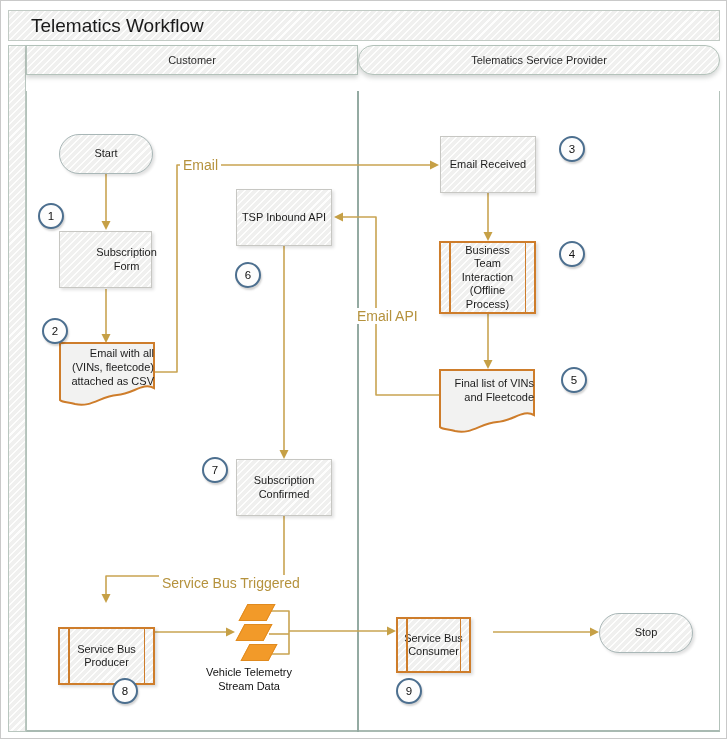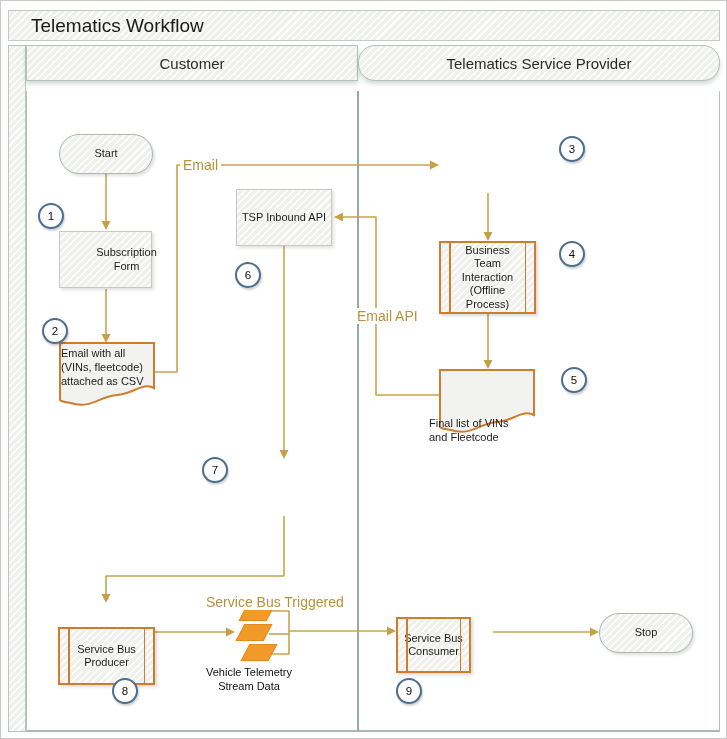--- a/index.html
+++ b/index.html
@@ -10,40 +10,40 @@
   }
   .hatch{
     background-color:#f0f0ef;
     background-image:repeating-linear-gradient(135deg, rgba(255,255,255,.9) 0px, rgba(255,255,255,.9) 1.5px, transparent 1.5px, transparent 5px);
   }
   .abs{position:absolute;box-sizing:border-box;}
   
   #title-bar{left:7px;top:9px;width:712px;height:31px;border:1px solid #c2cbc5;
     display:flex;align-items:center;padding-left:22px;font-size:19px;color:#1a1a1a;}
   #side-strip{left:7px;top:44px;width:18px;height:687px;border:1px solid #b9c6bf;}
-  .lane-header{top:44px;height:36px;border:1px solid #b3c2ba;display:flex;align-items:center;justify-content:center;
-    font-size:15px;color:#2b2b2b;box-shadow:0 3px 4px rgba(90,100,95,.25);}
+  .lane-header{top:44px;height:30px;border:1px solid #b3c2ba;display:flex;align-items:center;justify-content:center;
+    font-size:11px;color:#2b2b2b;box-shadow:0 3px 4px rgba(90,100,95,.25);}
   #lane-body{left:25px;top:90px;width:694px;height:641px;background:#fff;
     border-left:1px solid #b3c2ba;border-right:1px solid #b3c2ba;border-bottom:2px solid #a9bab2;}
   #lane-divider{left:356px;top:90px;width:2px;height:641px;background:#94aaa2;}
   
   #connector-svg{left:0;top:0;width:727px;height:739px;z-index:1;pointer-events:none;}
   #connector-svg path{fill:none;stroke:#c9a452;stroke-width:1.6px;stroke-linejoin:round;}
   #connector-svg polygon{fill:#c6a046;stroke:none;}
   .conn-label{z-index:3;font-size:14px;color:#b5923d;background:#fff;padding:0 3px;white-space:nowrap;}
   
   .shape{z-index:2;display:flex;align-items:center;justify-content:center;text-align:center;
     font-size:11px;line-height:1.22;padding:2px;}
   .proc{border:1px solid #c7c7c3;box-shadow:2px 2px 3px rgba(0,0,0,.12);}
   .terminator{border:1.5px solid #a9b7b7;border-radius:20px;box-shadow:2px 2px 3px rgba(0,0,0,.12);}
   .predef{border:2px solid #ce7d2b;box-shadow:2px 2px 3px rgba(0,0,0,.15);position:absolute;}
   .predef .bar-l,.predef .bar-r{position:absolute;top:0;bottom:0;width:1.5px;background:#ce7d2b;}
   .predef .bar-l{left:8px;} .predef .bar-r{right:8px;}
   .doc-shape{z-index:2;}
-  .doc-text{z-index:3;text-align:left;font-size:11px;line-height:1.25;}
+  .doc-text{z-index:3;text-align:right;font-size:11px;line-height:1.25;}
   .badge{z-index:4;width:26px;height:26px;border-radius:50%;background:#fdfdfd;border:2px solid #4c6f8f;
     display:flex;align-items:center;justify-content:center;font-size:11.5px;color:#111;
     box-shadow:1px 2px 2px rgba(0,0,0,.18);}
   .para{z-index:2;width:28px;height:17px;background:#f29a29;border:1px solid #e08a1e;transform:skewX(-28deg);}
   .icon-label{z-index:3;text-align:center;font-size:11px;line-height:1.3;color:#111;}
 </style>
 </head>
 <body>
 
 <div id="canvas">
@@ -83,62 +83,68 @@
     <path d="M268 610 H288 V653 H271"></path>
     <path d="M268 633 H288"></path>
     <path d="M288 630 H387"></path>
       <polygon points="395,630 386,625.5 386,634.5"></polygon>
     <path d="M492 631 H590"></path>
       <polygon points="598,631 589,626.5 589,635.5"></polygon>
   </svg>
 
   <div class="abs conn-label" style="left:179px;top:156px;">Email</div>
   <div class="abs conn-label" style="left:353px;top:307px;">Email API</div>
-  <div class="abs conn-label" style="left:158px;top:593px;margin-left:44px;">Service Bus Triggered</div>
+  <div class="abs conn-label" style="left:158px;top:574px;">Service Bus Triggered</div>
 
   <div class="abs shape terminator hatch" style="left:58px;top:133px;width:94px;height:40px;">
     <span>Start</span>
   </div>
 
   <div class="abs shape proc hatch" style="left:58px;top:230px;width:93px;height:57px;padding-left:44px;">
     <span>Subscription Form</span>
   </div>
 
   <svg class="abs doc-shape" style="left:58px;top:341px;" width="97" height="64" viewBox="0 0 97 64">
     <path d="M1,1 H95 V46 C84,40 74,52 58,53 C42,54 32,66 16,62 C10,60 4,61 1,58 Z" fill="#f2f2f1" stroke="#ce7d2b" stroke-width="2"></path>
   </svg>
   <div class="abs doc-text" style="left:60px;top:346px;width:93px;">Email with all (VINs, fleetcode) attached as CSV</div>
 
   <div class="abs shape proc hatch" style="left:235px;top:188px;width:96px;height:57px;">
     <span>TSP Inbound API</span>
   </div>
 
+  <div class="abs shape proc hatch" style="left:235px;top:458px;width:96px;height:57px;">
+    <span style="display:inline-block;width:80px;">Subscription Confirmed</span>
+  </div>
 
   <div class="abs shape predef hatch" style="left:57px;top:602px;width:97px;height:58px;margin-top:24px;">
     <div class="bar-l"></div>
     <div class="bar-r"></div>
     <span style="display:inline-block;width:70px;">Service Bus Producer</span>
   </div>
 
   <div class="abs para" style="left:242px;top:603px;"></div>
   <div class="abs para" style="left:239px;top:623px;"></div>
   <div class="abs para" style="left:244px;top:643px;"></div>
   <div class="abs icon-label" style="left:191px;top:664px;width:114px;">Vehicle Telemetry Stream Data</div>
 
+  <div class="abs shape proc hatch" style="left:439px;top:135px;width:96px;height:57px;">
+    <span>Email Received</span>
+  </div>
 
   <div class="abs shape predef hatch" style="left:438px;top:240px;width:97px;height:73px;">
     <div class="bar-l"></div>
     <div class="bar-r"></div>
     <span style="display:inline-block;width:72px;">Business Team Interaction (Offline Process)</span>
   </div>
 
   <svg class="abs doc-shape" style="left:438px;top:368px;" width="97" height="64" viewBox="0 0 97 64">
     <path d="M1,1 H95 V46 C84,40 74,52 58,53 C42,54 32,66 16,62 C10,60 4,61 1,58 Z" fill="#f2f2f1" stroke="#ce7d2b" stroke-width="2"></path>
   </svg>
-  <div class="abs doc-text" style="left:428px;top:376px;width:93px;margin-top:40px;">Final list of VINs and Fleetcode</div>
+  <div class="abs doc-text" style="left:440px;top:376px;width:93px;">Final list of VINs and Fleetcode</div>
 
   <div class="abs shape predef hatch" style="left:395px;top:616px;width:75px;height:56px;">
     <div class="bar-l"></div>
     <div class="bar-r"></div>
     <span style="display:inline-block;width:70px;">Service Bus Consumer</span>
   </div>
 
   <div class="abs shape terminator hatch" style="left:598px;top:612px;width:94px;height:40px;">
     <span>Stop</span>
   </div>

